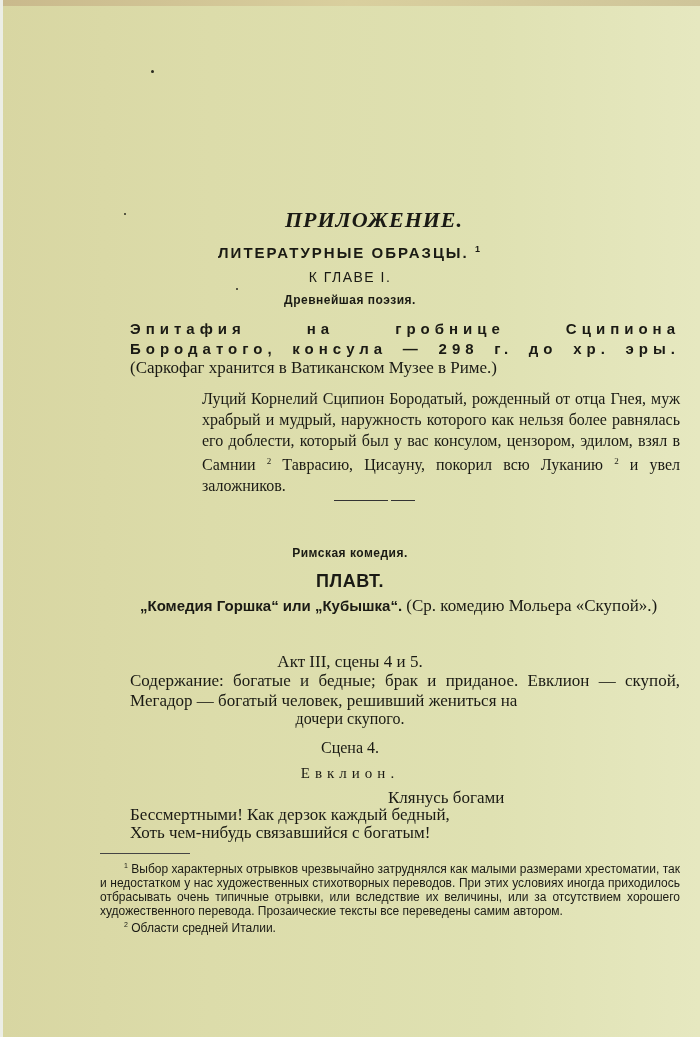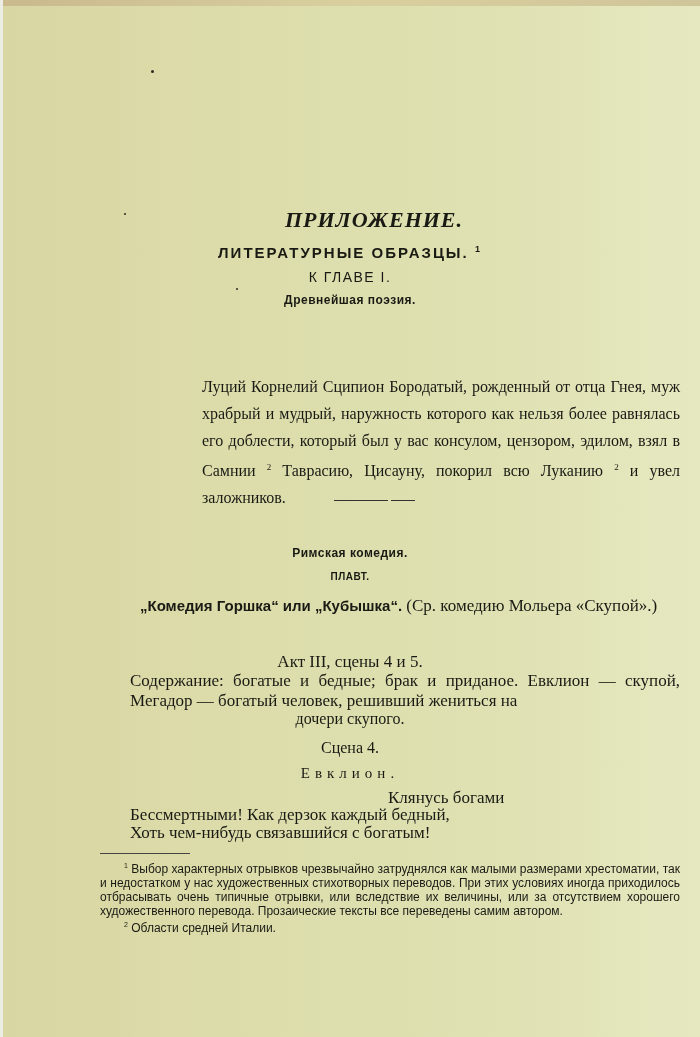--- a/index.html
+++ b/index.html
@@ -28,21 +28,21 @@
 
     .title-appendix { top: 207px; font-size: 22px; font-style: italic; font-weight: bold; letter-spacing: 1px; padding-left: 24px; }
     .title-samples { top: 244px; font-size: 15px; font-weight: bold; letter-spacing: 2px; font-family: "Liberation Sans", sans-serif; }
     .title-samples sup { font-size: 9px; }
     .chap { font-size: 14px; letter-spacing: 1.5px; font-family: "Liberation Sans", sans-serif; }
     .sect { font-size: 12px; font-weight: bold; font-family: "Liberation Sans", sans-serif; letter-spacing: 0.5px; }
 
     .para { position: absolute; font-size: 17px; line-height: 19.5px; }
     .intro { left: 130px; width: 550px; top: 319px; text-align: justify; }
     .intro .spaced { letter-spacing: 5px; font-family: "Liberation Sans", sans-serif; font-size: 15px; font-weight: bold; }
-    .epitaph { left: 202px; width: 478px; top: 373px; text-align: justify; font-size: 16px; line-height: 27px; }
+    .epitaph { left: 202px; width: 478px; top: 388px; text-align: justify; font-size: 16px; line-height: 21px; }
     .epitaph sup { font-size: 9px; }
     .rule { position: absolute; height: 1px; background: #333; }
 
     .play-title { left: 140px; width: 550px; top: 596px; text-align: justify; }
     .play-title b { font-family: "Liberation Sans", sans-serif; font-size: 15px; }
     .act { top: 652px; font-size: 17px; }
     .summary { left: 130px; width: 550px; top: 671px; text-align: justify; }
     .summary-last { top: 710px; font-size: 16px; }
     .scene { top: 739px; font-size: 16px; }
     .speaker { top: 765px; font-size: 15px; letter-spacing: 5px; }
@@ -67,28 +67,32 @@
 
   <div class="abs center title-appendix">ПРИЛОЖЕНИЕ.</div>
   <div class="abs center title-samples">
     <span>ЛИТЕРАТУРНЫЕ ОБРАЗЦЫ.</span>
     <sup>1</sup>
   </div>
 
   <div class="abs center chap" style="top:269px;">К ГЛАВЕ I.</div>
   <div class="abs center sect" style="top:293px;">Древнейшая поэзия.</div>
 
+  <div class="para intro">
+    <span class="spaced">Эпитафия на гробнице Сципиона Бородатого, консула — 298 г. до хр. эры.</span>
+    <span>(Саркофаг хранится в Ватиканском Музее в Риме.)</span>
+  </div>
 
   <div class="para epitaph"><span>Луций Корнелий Сципион Бородатый, рожденный от отца Гнея, муж храбрый и мудрый, наружность которого как нельзя более равнялась его доблести, который был у вас консулом, цензором, эдилом, взял в Самнии</span> <sup>2</sup><span> Таврасию, Цисауну, покорил всю Луканию</span> <sup>2</sup><span> и увел заложников.</span></div>
 
   <div class="rule" style="left:334px; top:500px; width:54px;"></div>
   <div class="rule" style="left:391px; top:500px; width:24px;"></div>
 
   <div class="abs center sect" style="top:546px;">Римская комедия.</div>
-  <div class="abs center sect" style="top:571px; font-size:10px;">ПЛАВТ.</div>
+  <div class="abs center sect" style="top:571px; font-size:18px;">ПЛАВТ.</div>
 
   <div class="para play-title">
     <b>„Комедия Горшка“ или „Кубышка“.</b>
     <span>(Ср. комедию Мольера «Скупой».)</span>
   </div>
 
   <div class="abs center act">Акт III, сцены 4 и 5.</div>
   <div class="para summary">Содержание: богатые и бедные; брак и приданое. Евклион — скупой, Мегадор — богатый человек, решивший жениться на</div>
   <div class="abs center summary-last">дочери скупого.</div>
 

